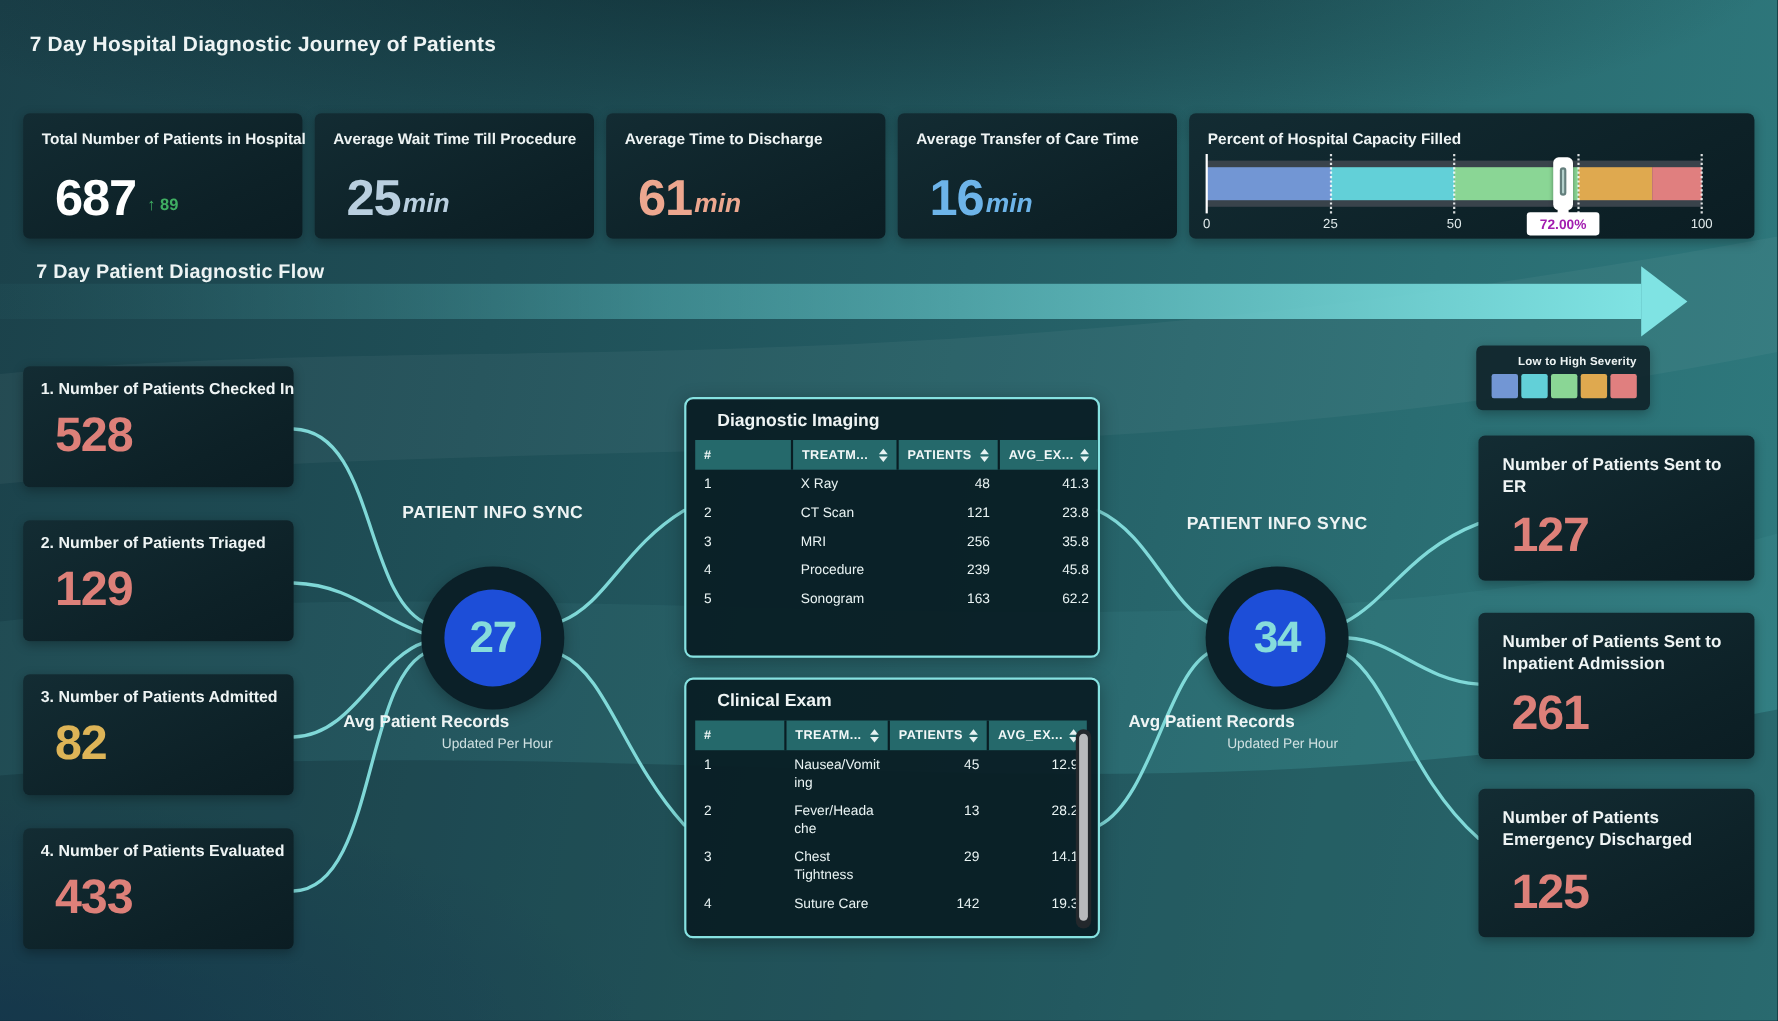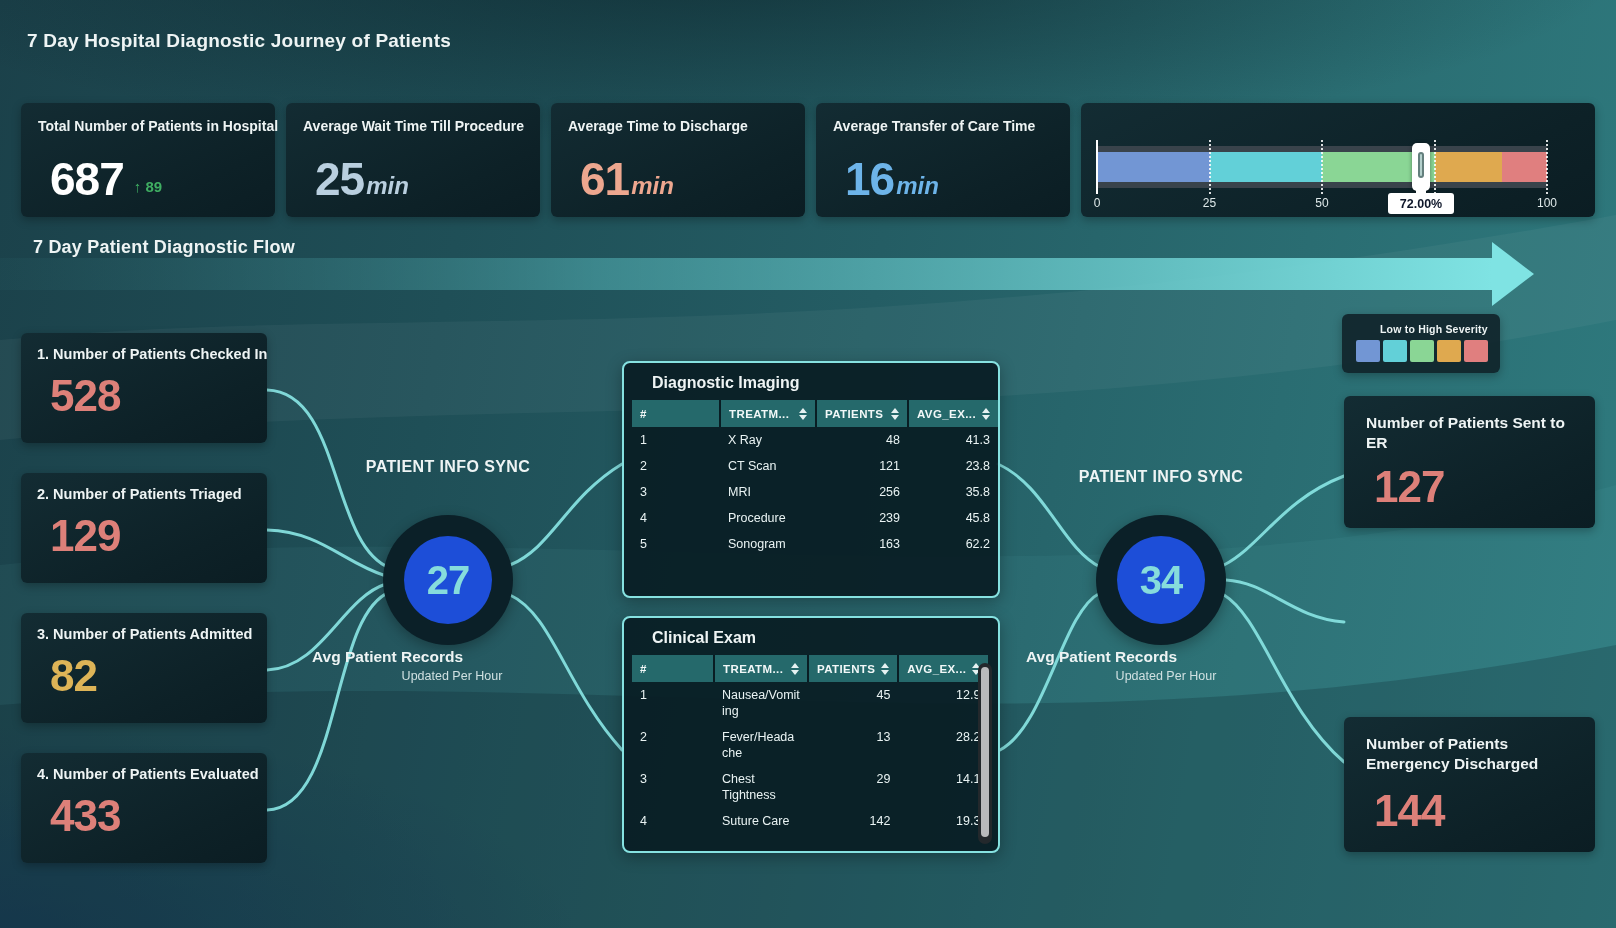--- a/index.html
+++ b/index.html
@@ -33,21 +33,21 @@
 
   .gauge{left:1081px;top:103px;width:514px;height:114px;}
   .track{position:absolute;left:16px;right:48px;top:43px;height:42px;background:#39434b;}
   .seg-row{position:absolute;left:0;right:0;top:6px;bottom:6px;display:flex;}
   .seg{height:100%;}
   .startline{position:absolute;left:-1px;top:-6px;bottom:-6px;width:2px;background:#fff;}
   .gtick{position:absolute;top:-6px;bottom:-6px;width:0;border-left:2px dotted rgba(255,255,255,.85);}
   .handle{position:absolute;top:-3px;width:18px;height:48px;background:#fff;border-radius:5px;box-shadow:0 1px 4px rgba(0,0,0,.4);}
   .handle-slot{position:absolute;left:50%;top:9px;transform:translateX(-50%);width:6px;height:26px;border:2px solid rgba(35,60,60,.55);border-radius:4px;background:rgba(40,120,110,.35);}
   .stem{position:absolute;top:41px;width:10px;height:8px;background:#fff;}
-  .gtooltip{position:absolute;top:47px;width:66px;height:21px;background:#fff;border-radius:3px;color:#0f172a;font-size:12.5px;font-weight:700;display:flex;align-items:center;justify-content:center;}
+  .gtooltip{position:absolute;top:47px;width:66px;height:21px;background:#fff;border-radius:3px;color:#a21caf;font-size:12.5px;font-weight:700;display:flex;align-items:center;justify-content:center;}
   .gauge-axis{position:absolute;left:16px;right:48px;top:93px;height:14px;font-size:12px;color:#dfe9ea;}
   .gauge-axis span{position:absolute;transform:translateX(-50%);}
 
   .step{left:21px;width:246px;height:110px;}
   .step-label{position:absolute;left:16px;top:13px;font-size:14.5px;font-weight:700;white-space:nowrap;}
   .step-value{position:absolute;left:29px;top:38px;font-size:44px;font-weight:800;letter-spacing:-1px;}
 
   .sync-title{width:280px;text-align:center;font-size:16px;font-weight:700;letter-spacing:.4px;}
   .ring{width:130px;height:130px;border-radius:50%;background:#0b2028;display:flex;align-items:center;justify-content:center;box-shadow:0 4px 14px rgba(0,0,0,.3);}
   .ring-inner{width:88px;height:88px;border-radius:50%;background:#1d4ed8;display:flex;align-items:center;justify-content:center;}
@@ -141,20 +141,21 @@
   </div>
   <div class="card kpi layer" style="left:816px;">
     <div class="kpi-label">Average Transfer of Care Time</div>
     <div class="kpi-value-row">
       <span class="kpi-value" style="color: rgb(109, 180, 233);">16</span>
       <span class="kpi-unit" style="color: rgb(109, 180, 233);">min</span>
     </div>
   </div>
 
   <div class="card gauge layer">
+    <div class="gauge-label">Percent of Hospital Capacity Filled</div>
     <div class="track">
       <div class="seg-row">
         <span class="seg" style="width: 25%; background: rgb(114, 150, 212);"></span>
         <span class="seg" style="width: 25%; background: rgb(98, 208, 216);"></span>
         <span class="seg" style="width: 25%; background: rgb(138, 214, 149);"></span>
         <span class="seg" style="width: 15%; background: rgb(223, 169, 79);"></span>
         <span class="seg" style="width: 10%; background: rgb(224, 127, 127);"></span>
       </div>
       <div class="startline"></div>
       <div class="gtick" style="left:calc(25% - 1px);"></div>
@@ -377,18 +378,22 @@
       <span class="legend-swatch" style="background: rgb(138, 214, 149);"></span>
       <span class="legend-swatch" style="background: rgb(223, 169, 79);"></span>
       <span class="legend-swatch" style="background: rgb(224, 127, 127);"></span>
     </div>
   </div>
 
   <div class="card outcome layer" style="top:396px;height:132px;">
     <div class="outcome-label">Number of Patients Sent to ER</div>
     <div class="outcome-value">127</div>
   </div>
+  <div class="card outcome layer" style="top:557px;height:133px;">
+    <div class="outcome-label">Number of Patients Sent to Inpatient Admission</div>
+    <div class="outcome-value">261</div>
+  </div>
   <div class="card outcome layer" style="top:717px;height:135px;">
     <div class="outcome-label">Number of Patients Emergency Discharged</div>
-    <div class="outcome-value">144</div>
+    <div class="outcome-value">125</div>
   </div>
 
 </div>
 
 </body></html>

